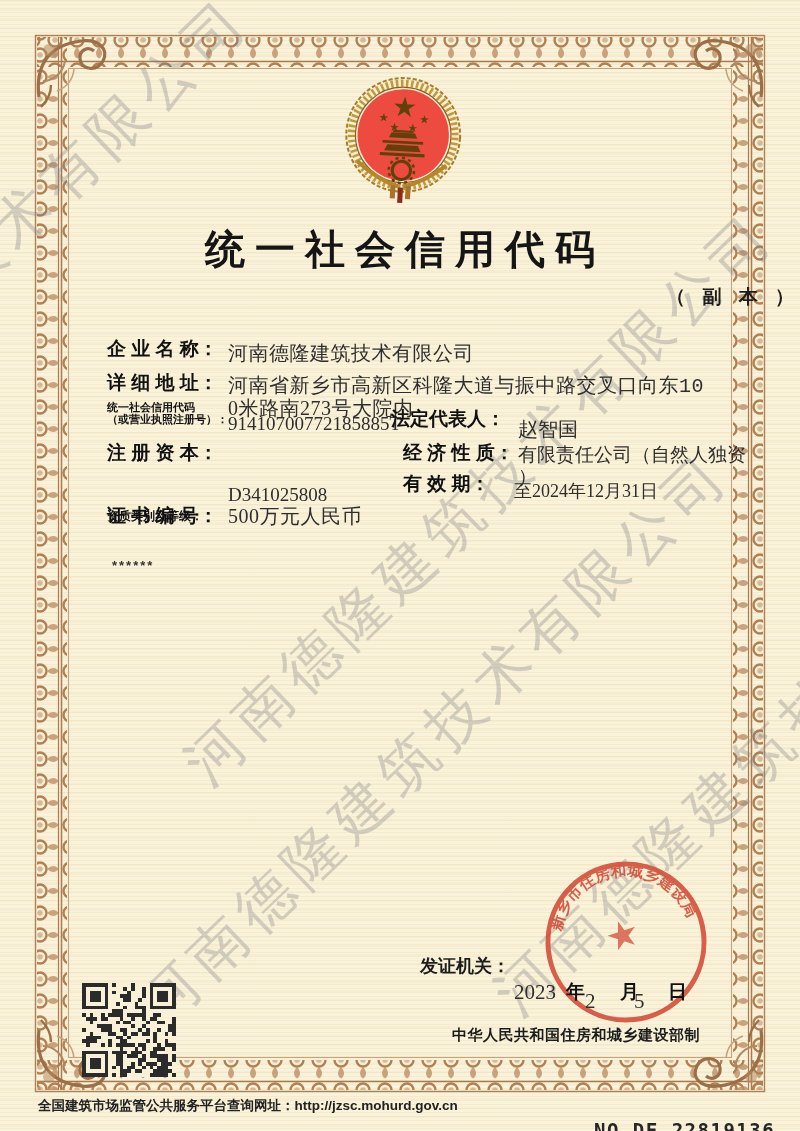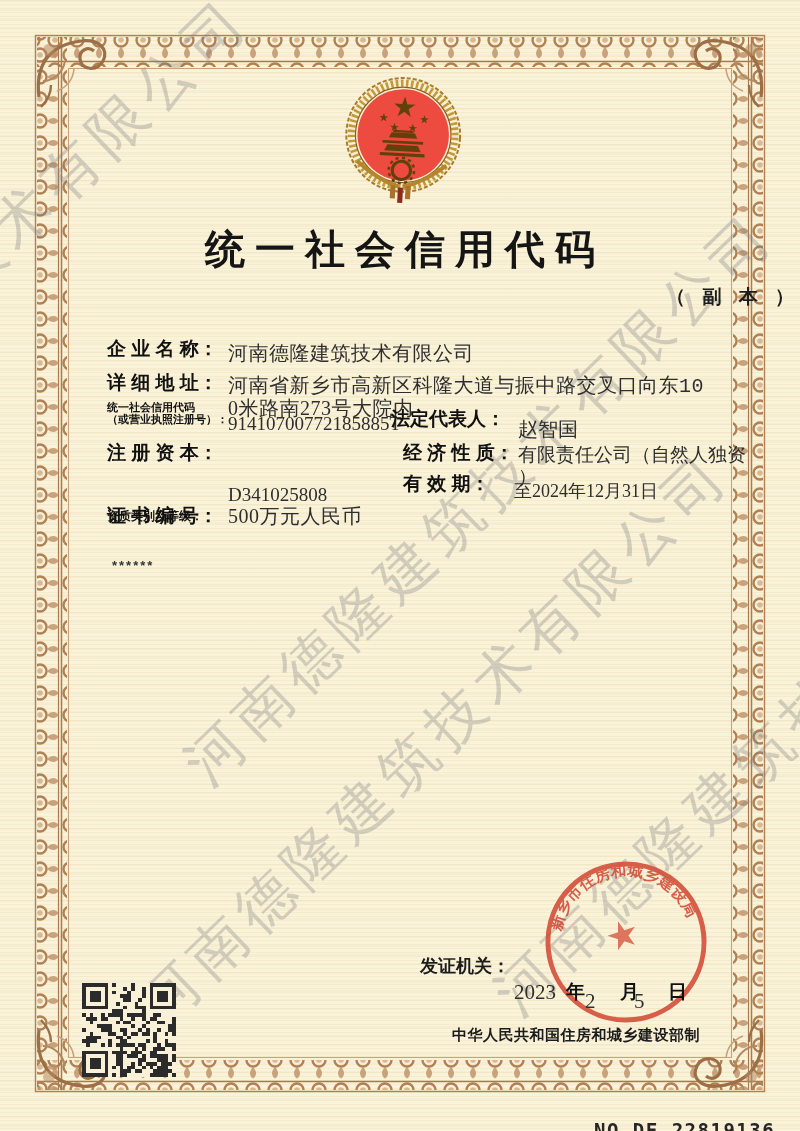--- a/index.html
+++ b/index.html
@@ -374,15 +374,16 @@
       <rect x="10" y="24" width="1" height="1" fill="#2b2b2b"></rect>
       <rect x="11" y="24" width="1" height="1" fill="#2b2b2b"></rect>
       <rect x="18" y="24" width="1" height="1" fill="#2b2b2b"></rect>
       <rect x="19" y="24" width="1" height="1" fill="#2b2b2b"></rect>
       <rect x="20" y="24" width="1" height="1" fill="#2b2b2b"></rect>
       <rect x="21" y="24" width="1" height="1" fill="#2b2b2b"></rect>
       <rect x="22" y="24" width="1" height="1" fill="#2b2b2b"></rect>
       <rect x="24" y="24" width="1" height="1" fill="#2b2b2b"></rect>
     </svg>
 
+  <div class="abs query">全国建筑市场监管公共服务平台查询网址：http://jzsc.mohurd.gov.cn</div>
   <div class="abs serial">NO.DF 22819136</div>
 
 </div>
 
 </body></html>

